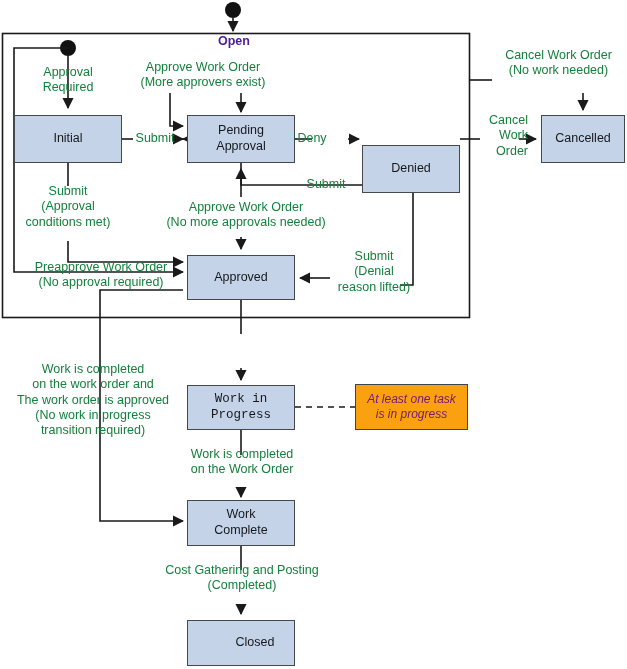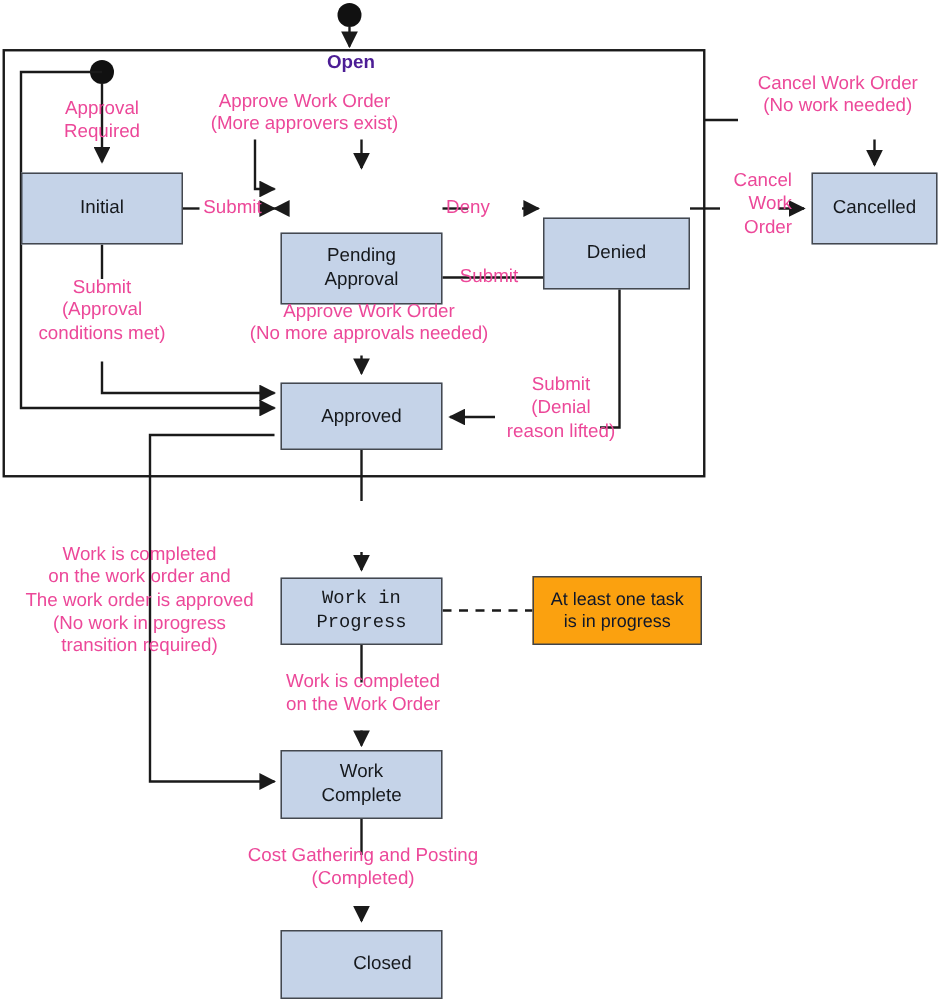--- a/index.html
+++ b/index.html
@@ -41,35 +41,36 @@
   .note-box {
     position: absolute;
     background: #fba10f;
     border: 1.5px solid #3f434a;
     box-sizing: border-box;
     display: flex;
     align-items: center;
     justify-content: center;
     text-align: center;
     font-size: 12px;
-    color: #0f172a;
+    color: #701a75;
     line-height: 1.25;
     white-space: pre-line;
+    font-style: italic;
   }
   .composite-title {
     position: absolute;
     font-size: 12.5px;
     font-weight: bold;
     color: #4c1d95;
     text-align: center;
   }
   .edge-label {
     position: absolute;
     font-size: 12.5px;
-    color: #ec4899;
+    color: #15803d;
     line-height: 1.22;
     text-align: center;
     white-space: pre-line;
   }
 </style>
 </head>
 <body>
 
 <div id="diagram-root">
 
@@ -132,21 +133,21 @@
       <path d="M 241 546 L 241 570"></path>
       <path d="M 241 604 L 241 614" marker-end="url(#arrow)"></path>
 
     </g>
   </svg>
 
   <div class="composite-title" style="left:175px; top:34px; width:118px;">Open</div>
 
   <div class="node-box" style="left:14px; top:115px; width:108px; height:48px;">Initial</div>
 
-  <div class="node-box" style="left:187px; top:115px; width:108px; height:48px;margin-top:40px;">Pending
+  <div class="node-box" style="left:187px; top:115px; width:108px; height:48px;">Pending
 Approval</div>
 
   <div class="node-box" style="left:362px; top:115px; width:98px; height:48px;margin-top:30px;">Denied</div>
 
   <div class="node-box" style="left:187px; top:255px; width:108px; height:45px;">Approved</div>
 
   <div class="node-box" style="left:541px; top:115px; width:84px; height:48px;">Cancelled</div>
 
   <div class="node-box" style="left:187px; top:385px; width:108px; height:45px;font-family:Liberation Mono, monospace;">Work in
 Progress</div>
@@ -178,20 +179,22 @@
 Work
 Order</div>
 
   <div class="edge-label" style="left:6px; top:184px; width:124px;">Submit
 (Approval
 conditions met)</div>
 
   <div class="edge-label" style="left:148px; top:200px; width:196px;">Approve Work Order
 (No more approvals needed)</div>
 
+  <div class="edge-label" style="left:18px; top:260px; width:166px;">Preapprove Work Order
+(No approval required)</div>
 
   <div class="edge-label" style="left:322px; top:249px; width:104px;">Submit
 (Denial
 reason lifted)</div>
 
 
   <div class="edge-label" style="left:4px; top:362px; width:178px;">Work is completed
 on the work order and
 The work order is approved
 (No work in progress

